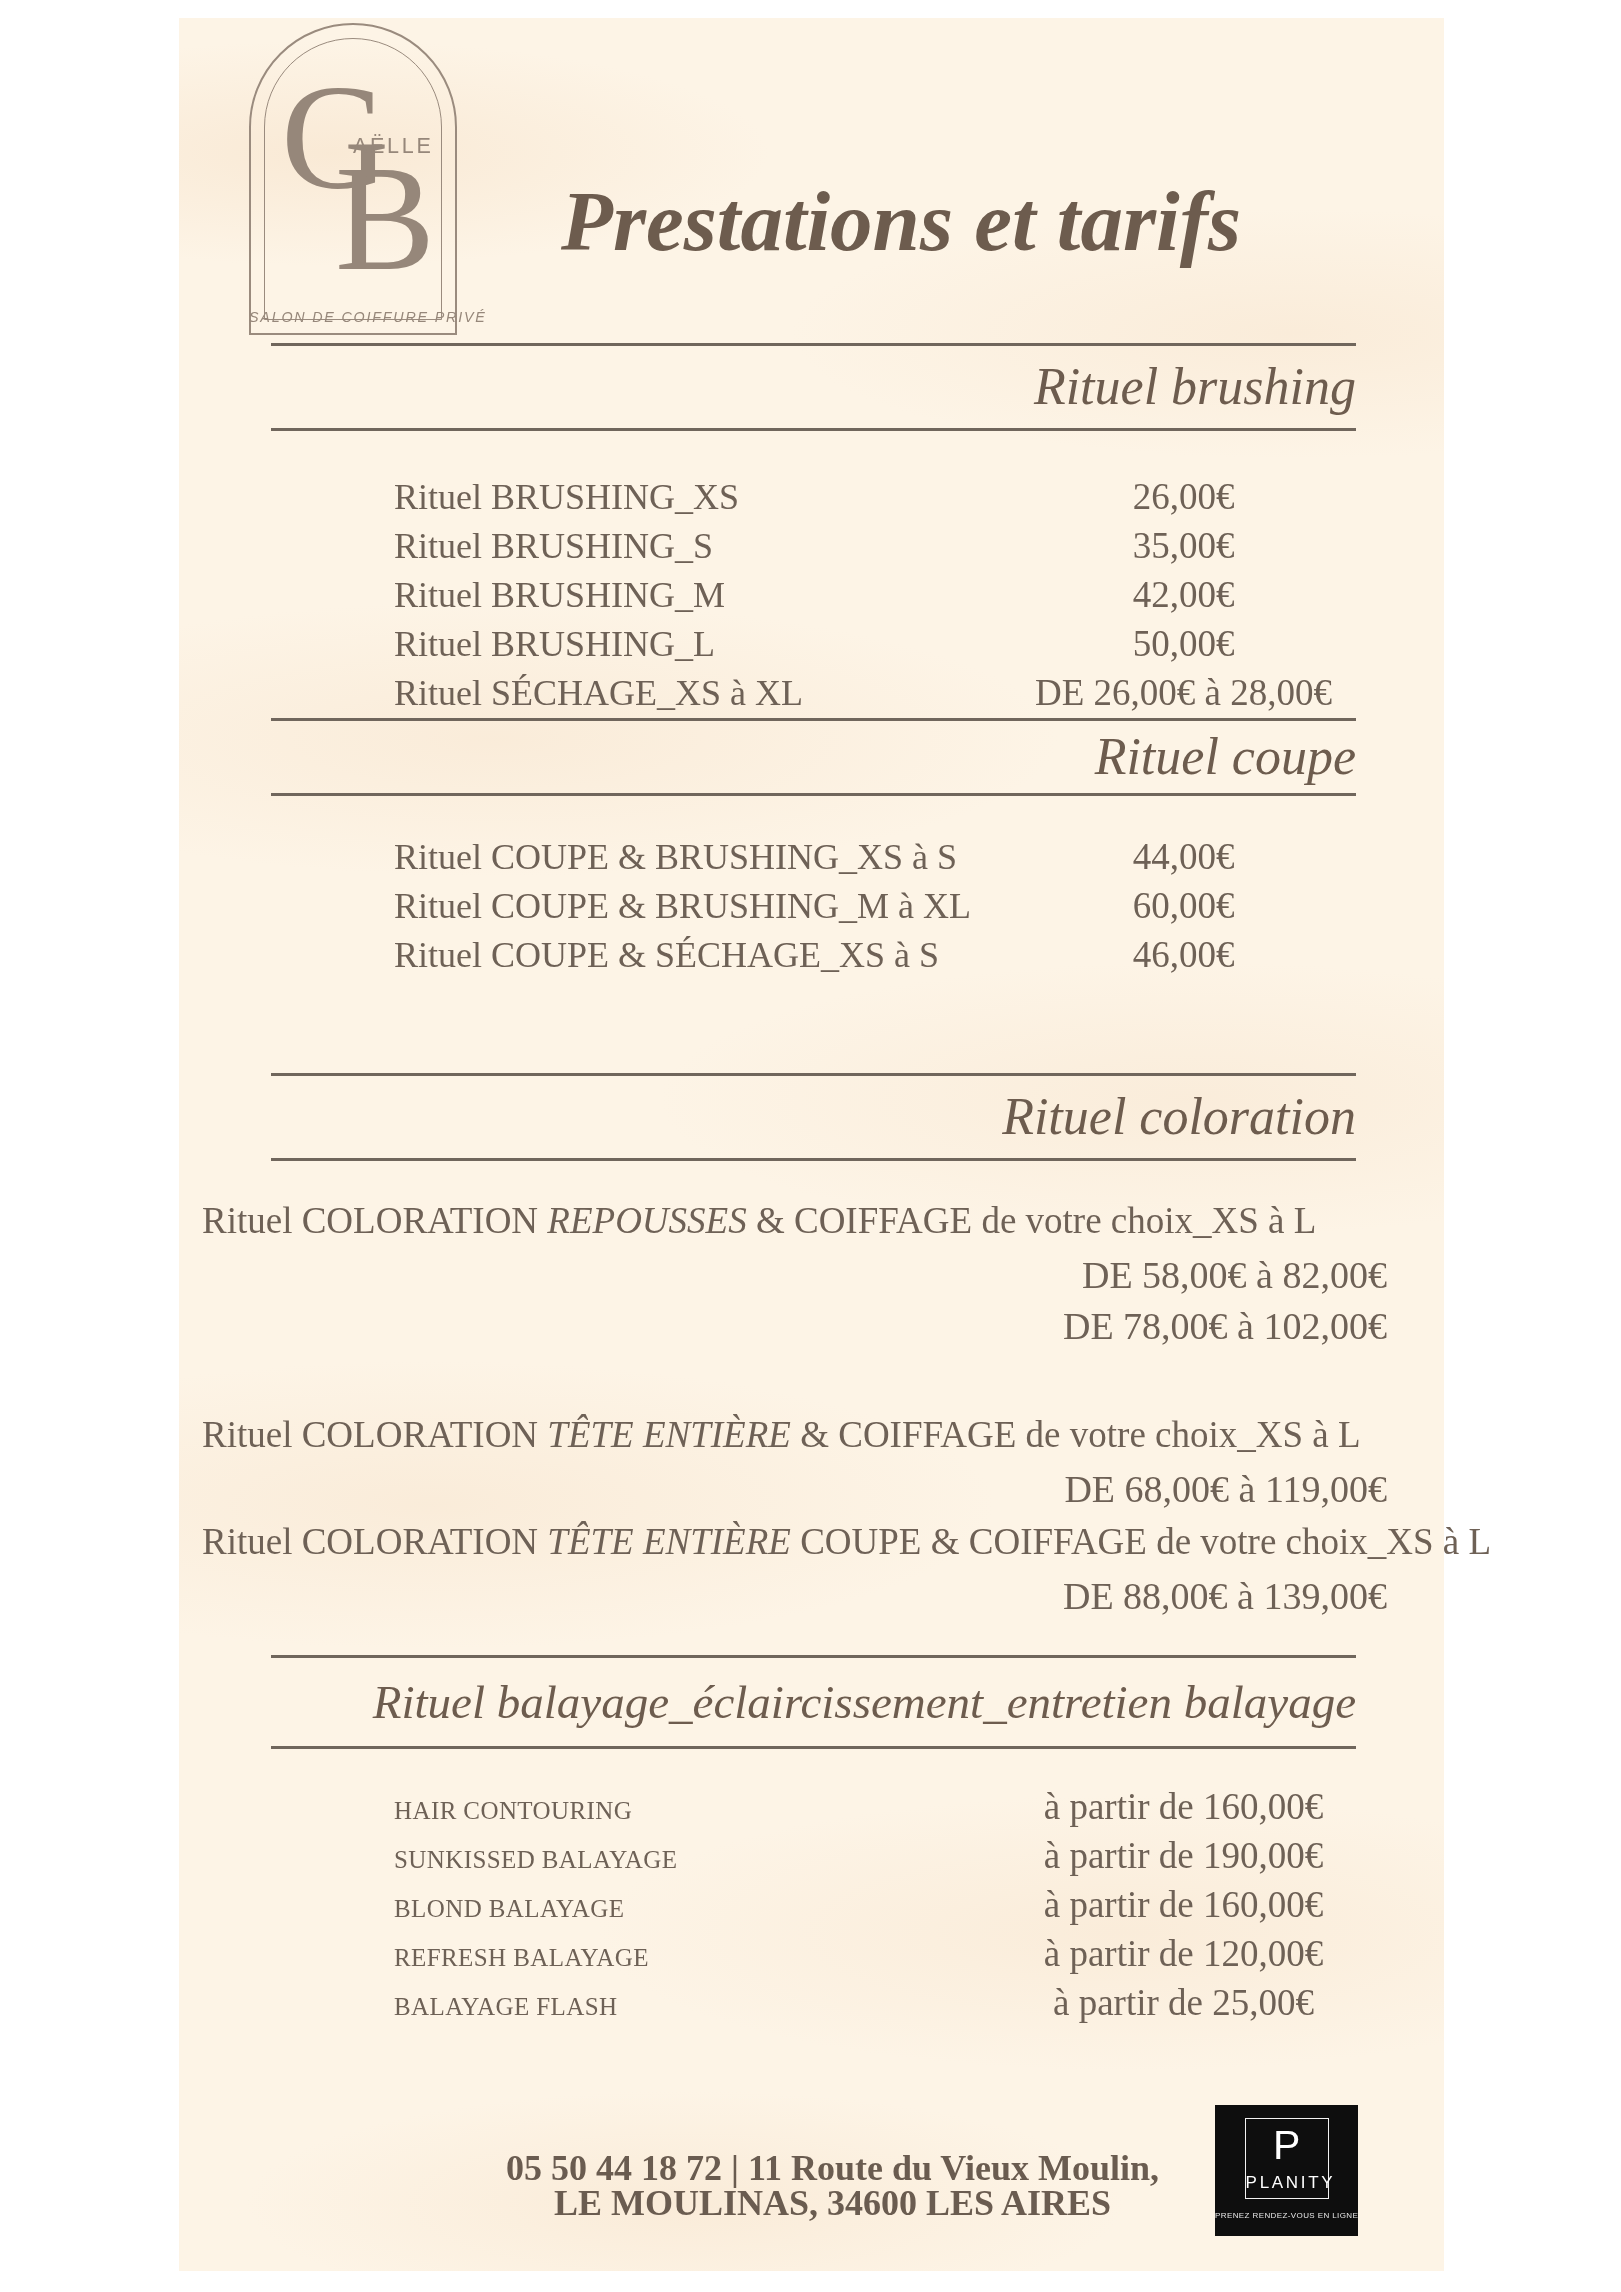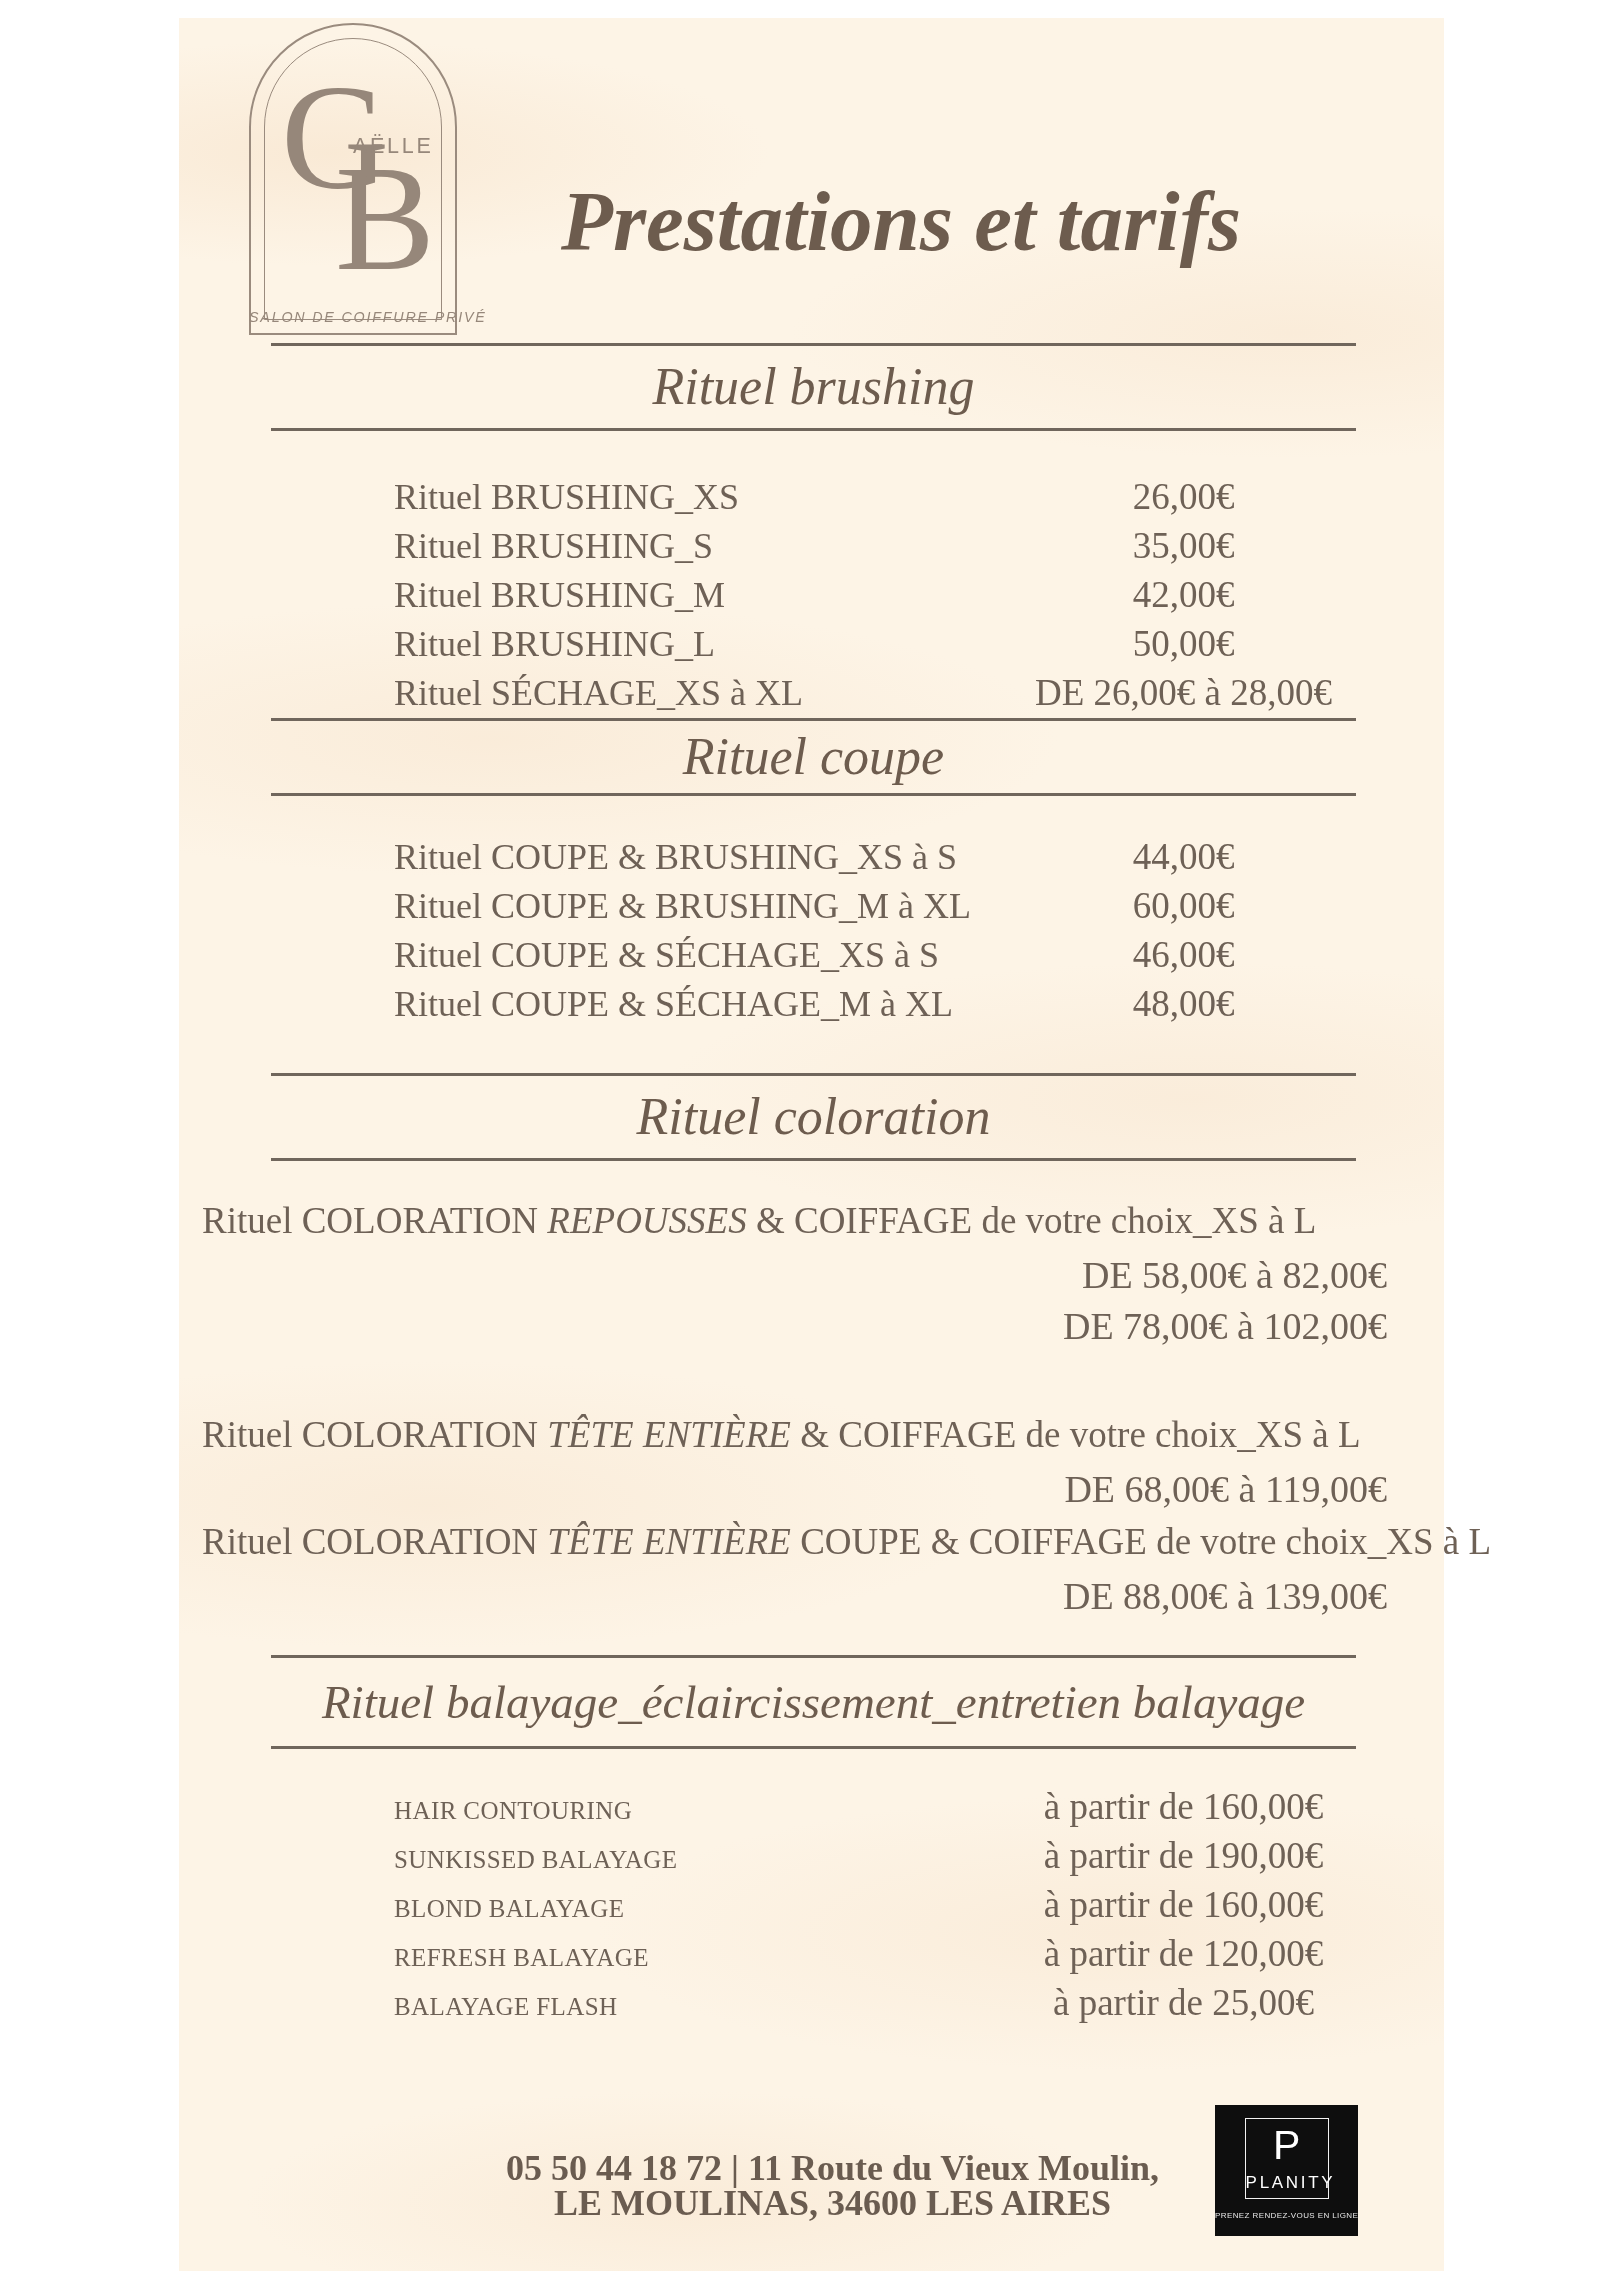--- a/index.html
+++ b/index.html
@@ -25,21 +25,21 @@
   .logo .salon-tagline{position:absolute;left:0;right:0;bottom:10.7px;text-align:center;font-family:"Liberation Sans",sans-serif;font-style:italic;font-size:14.3px;letter-spacing:1.8px;white-space:nowrap;}
   
   .page-title{position:absolute;left:269px;width:906px;top:100px;text-align:center;
     font-family:"Liberation Serif",serif;font-style:italic;font-size:85px;line-height:1.1;color:#6d5c4e;}
   
   .rule{position:absolute;left:92px;width:1085px;height:2.7px;background:#70665c;}
   #rule-1{top:325px;} #rule-2{top:410px;}
   #rule-3{top:700px;} #rule-4{top:775px;}
   #rule-5{top:1055px;} #rule-6{top:1140px;}
   #rule-7{top:1637px;} #rule-8{top:1728px;}
-  .section-heading{position:absolute;left:92px;width:1085px;text-align:center;
+  .section-heading{position:absolute;left:92px;width:1085px;text-align:right;
     font-family:"Liberation Serif",serif;font-style:italic;color:#6d5c4e;white-space:nowrap;}
   #heading-1{top:328px;height:82px;line-height:82px;font-size:52px;}
   #heading-2{top:704px;height:70px;line-height:70px;font-size:52px;}
   #heading-3{top:1059px;height:79px;line-height:79px;font-size:52px;}
   #heading-4{top:1641px;height:86px;line-height:86px;font-size:47px;}
   
   .items{position:absolute;left:0;width:1265px;color:#6e6156;font-family:"Liberation Serif",serif;}
   #items-1{top:446px;} #items-2{top:806px;} #items-3{top:1175px;} #items-4{top:1759px;}
   .item-row{display:flex;align-items:baseline;height:49px;line-height:49px;padding-left:215px;}
   .item-row .item-label{flex:1;font-size:36px;white-space:nowrap;margin-top:9px;}
@@ -109,24 +109,20 @@
         <span class="item-price">44,00€</span>
       </div>
       <div class="item-row">
         <span class="item-label">Rituel COUPE &amp; BRUSHING_M à XL</span>
         <span class="item-price">60,00€</span>
       </div>
       <div class="item-row">
         <span class="item-label">Rituel COUPE &amp; SÉCHAGE_XS à S</span>
         <span class="item-price">46,00€</span>
       </div>
-      <div class="item-row">
-        <span class="item-label">Rituel COUPE &amp; SÉCHAGE_M à XL</span>
-        <span class="item-price">48,00€</span>
-      </div>
     </div>
 
   <div class="rule" id="rule-5"></div>
   <div class="section-heading" id="heading-3">Rituel coloration</div>
   <div class="rule" id="rule-6"></div>
   <div class="items" id="items-3">
       <div class="item-stacked">
         <div class="item-label">Rituel COLORATION <em>REPOUSSES</em> &amp; COIFFAGE de votre choix_XS à L</div>
         <div class="item-price">DE 58,00€ à 82,00€</div>
       </div>

